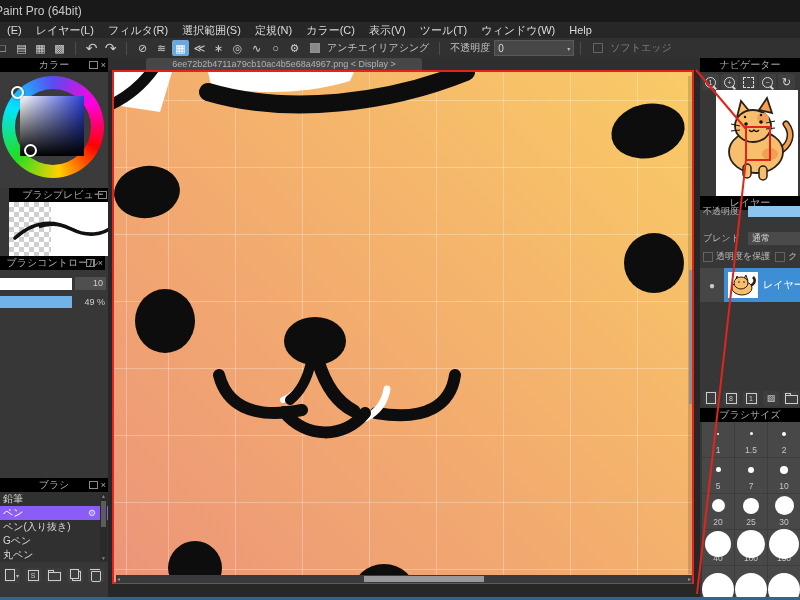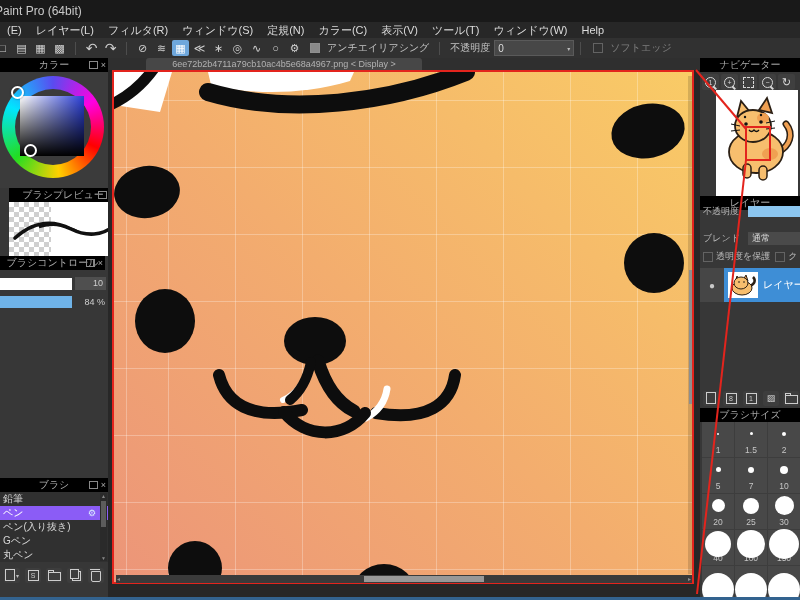--- a/index.html
+++ b/index.html
@@ -125,21 +125,21 @@
 <body>
 
 <div class="abs titlebar">
   <span>Paint Pro (64bit)</span>
 </div>
 
 <div class="abs menubar">
   <span class="menu-item">(E)</span>
   <span class="menu-item">レイヤー(L)</span>
   <span class="menu-item">フィルタ(R)</span>
-  <span class="menu-item">ウィンドウ(S)</span>
+  <span class="menu-item">選択範囲(S)</span>
   <span class="menu-item">定規(N)</span>
   <span class="menu-item">カラー(C)</span>
   <span class="menu-item">表示(V)</span>
   <span class="menu-item">ツール(T)</span>
   <span class="menu-item">ウィンドウ(W)</span>
   <span class="menu-item">Help</span>
 </div>
 
 <div class="abs toolbar">
   <span class="tbtn first">□</span>
@@ -214,21 +214,21 @@
         <span class="popout"></span>
         <span class="pclose">×</span>
       </span>
     </div>
     <div class="ctl-row" style="top:21px;">
       <div class="bar" style="width:72px;background:#fff;"></div>
       <div class="valbox">10</div>
     </div>
     <div class="ctl-row" style="top:39px;">
       <div class="bar" style="width:72px;background:#6fb3e8;"></div>
-      <div class="pct">84 %</div>
+      <div class="pct">49 %</div>
     </div>
   </div>
 
   <div class="abs" style="left:0;top:420px;width:108px;height:119px;">
     <div class="phead">
       <span>ブラシ</span>
       <span class="pops">
         <span class="popout"></span>
         <span class="pclose">×</span>
       </span>

